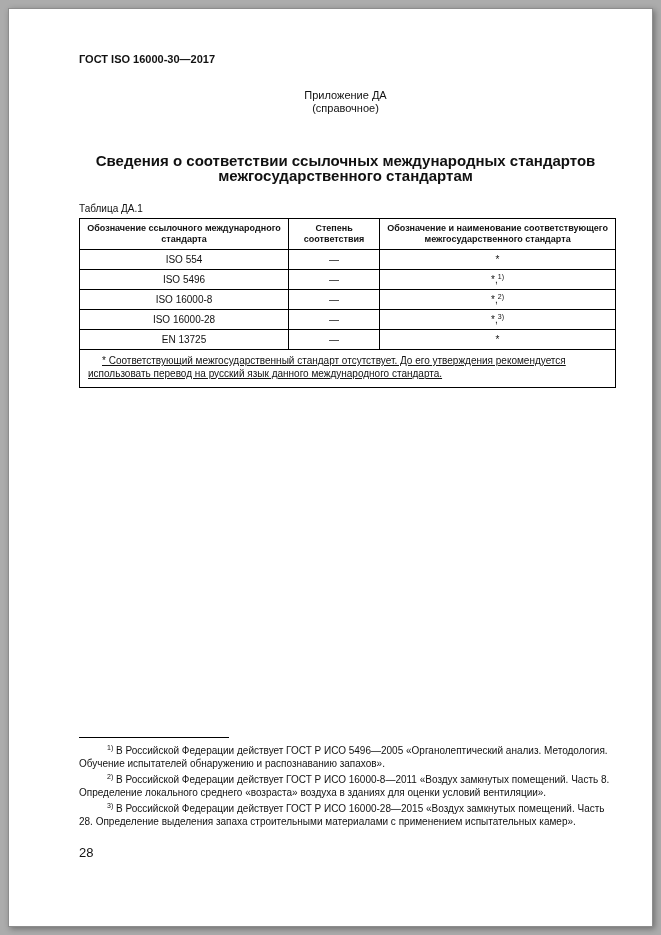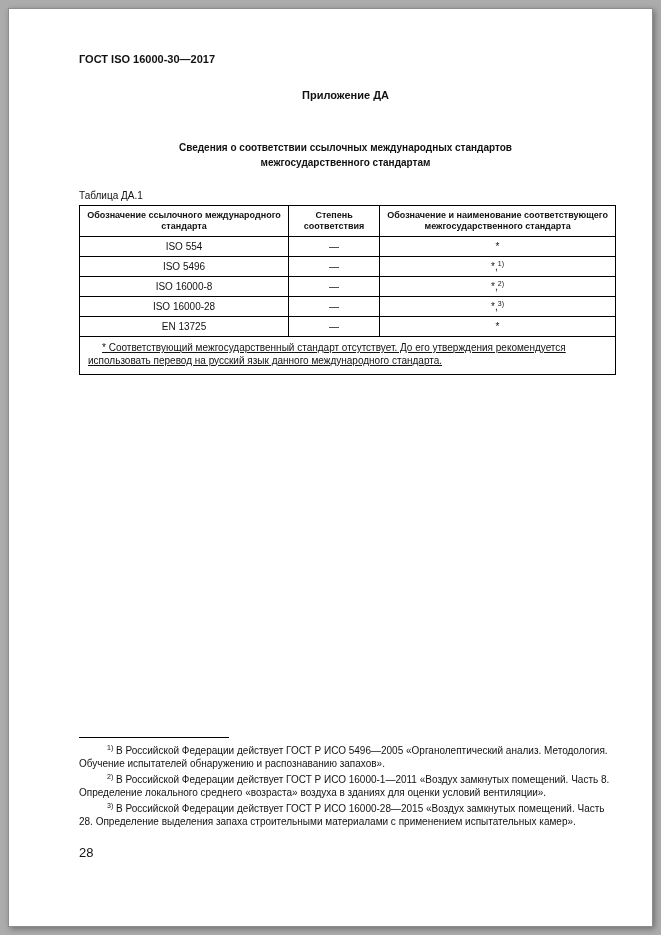--- a/index.html
+++ b/index.html
@@ -26,29 +26,29 @@
     flex-direction: column;
     justify-content: flex-end;
   }
   .doc-header {
     font-size: 11px;
     font-weight: bold;
     margin-bottom: 24px;
   }
   .appendix-block {
     text-align: center;
-    font-weight: bold;
+    font-weight: normal;
     font-size: 11px;
     line-height: 13px;
     margin-bottom: 38px;
   }
   .section-title {
     text-align: center;
     font-weight: bold;
-    font-size: 10px;
+    font-size: 15px;
     line-height: 15px;
     margin-bottom: 20px;
   }
   .table-caption {
     font-size: 10px;
     margin-bottom: 4px;
   }
   table.std-table {
     border-collapse: collapse;
     width: 537px;
@@ -115,20 +115,21 @@
 </head>
 <body>
 
 <div class="page-wrap">
   <div class="page">
 
     <div class="doc-header">ГОСТ ISO 16000-30—2017</div>
 
     <div class="appendix-block">
       <div>Приложение ДА</div>
+      <div>(справочное)</div>
     </div>
 
     <div class="section-title">
       <div>Сведения о соответствии ссылочных международных стандартов</div>
       <div>межгосударственного стандартам</div>
     </div>
 
     <div class="table-caption">Таблица ДА.1</div>
 
     <table class="std-table">
@@ -174,20 +175,20 @@
           <td colspan="3">* Соответствующий межгосударственный стандарт отсутствует. До его утверждения рекомендуется использовать перевод на русский язык данного международного стандарта.</td>
         </tr>
       </tbody>
     </table>
 
     <div class="spacer"></div>
 
     <div class="footnotes">
       <div class="footnote-rule"></div>
       <p class="footnote"><sup>1)</sup> <span>В Российской Федерации действует ГОСТ Р ИСО 5496—2005 «Органолептический анализ. Методология. Обучение испытателей обнаружению и распознаванию запахов».</span></p>
-      <p class="footnote"><sup>2)</sup> <span>В Российской Федерации действует ГОСТ Р ИСО 16000-1—2011 «Воздух замкнутых помещений. Часть 8. Определение локального среднего «возраста» воздуха в зданиях для оценки условий вентиляции».</span></p>
+      <p class="footnote"><sup>2)</sup> <span>В Российской Федерации действует ГОСТ Р ИСО 16000-8—2011 «Воздух замкнутых помещений. Часть 8. Определение локального среднего «возраста» воздуха в зданиях для оценки условий вентиляции».</span></p>
       <p class="footnote"><sup>3)</sup> <span>В Российской Федерации действует ГОСТ Р ИСО 16000-28—2015 «Воздух замкнутых помещений. Часть 28. Определение выделения запаха строительными материалами с применением испытательных камер».</span></p>
     </div>
 
     <div class="page-number">28</div>
 
   </div>
 </div>
 
 </body></html>

